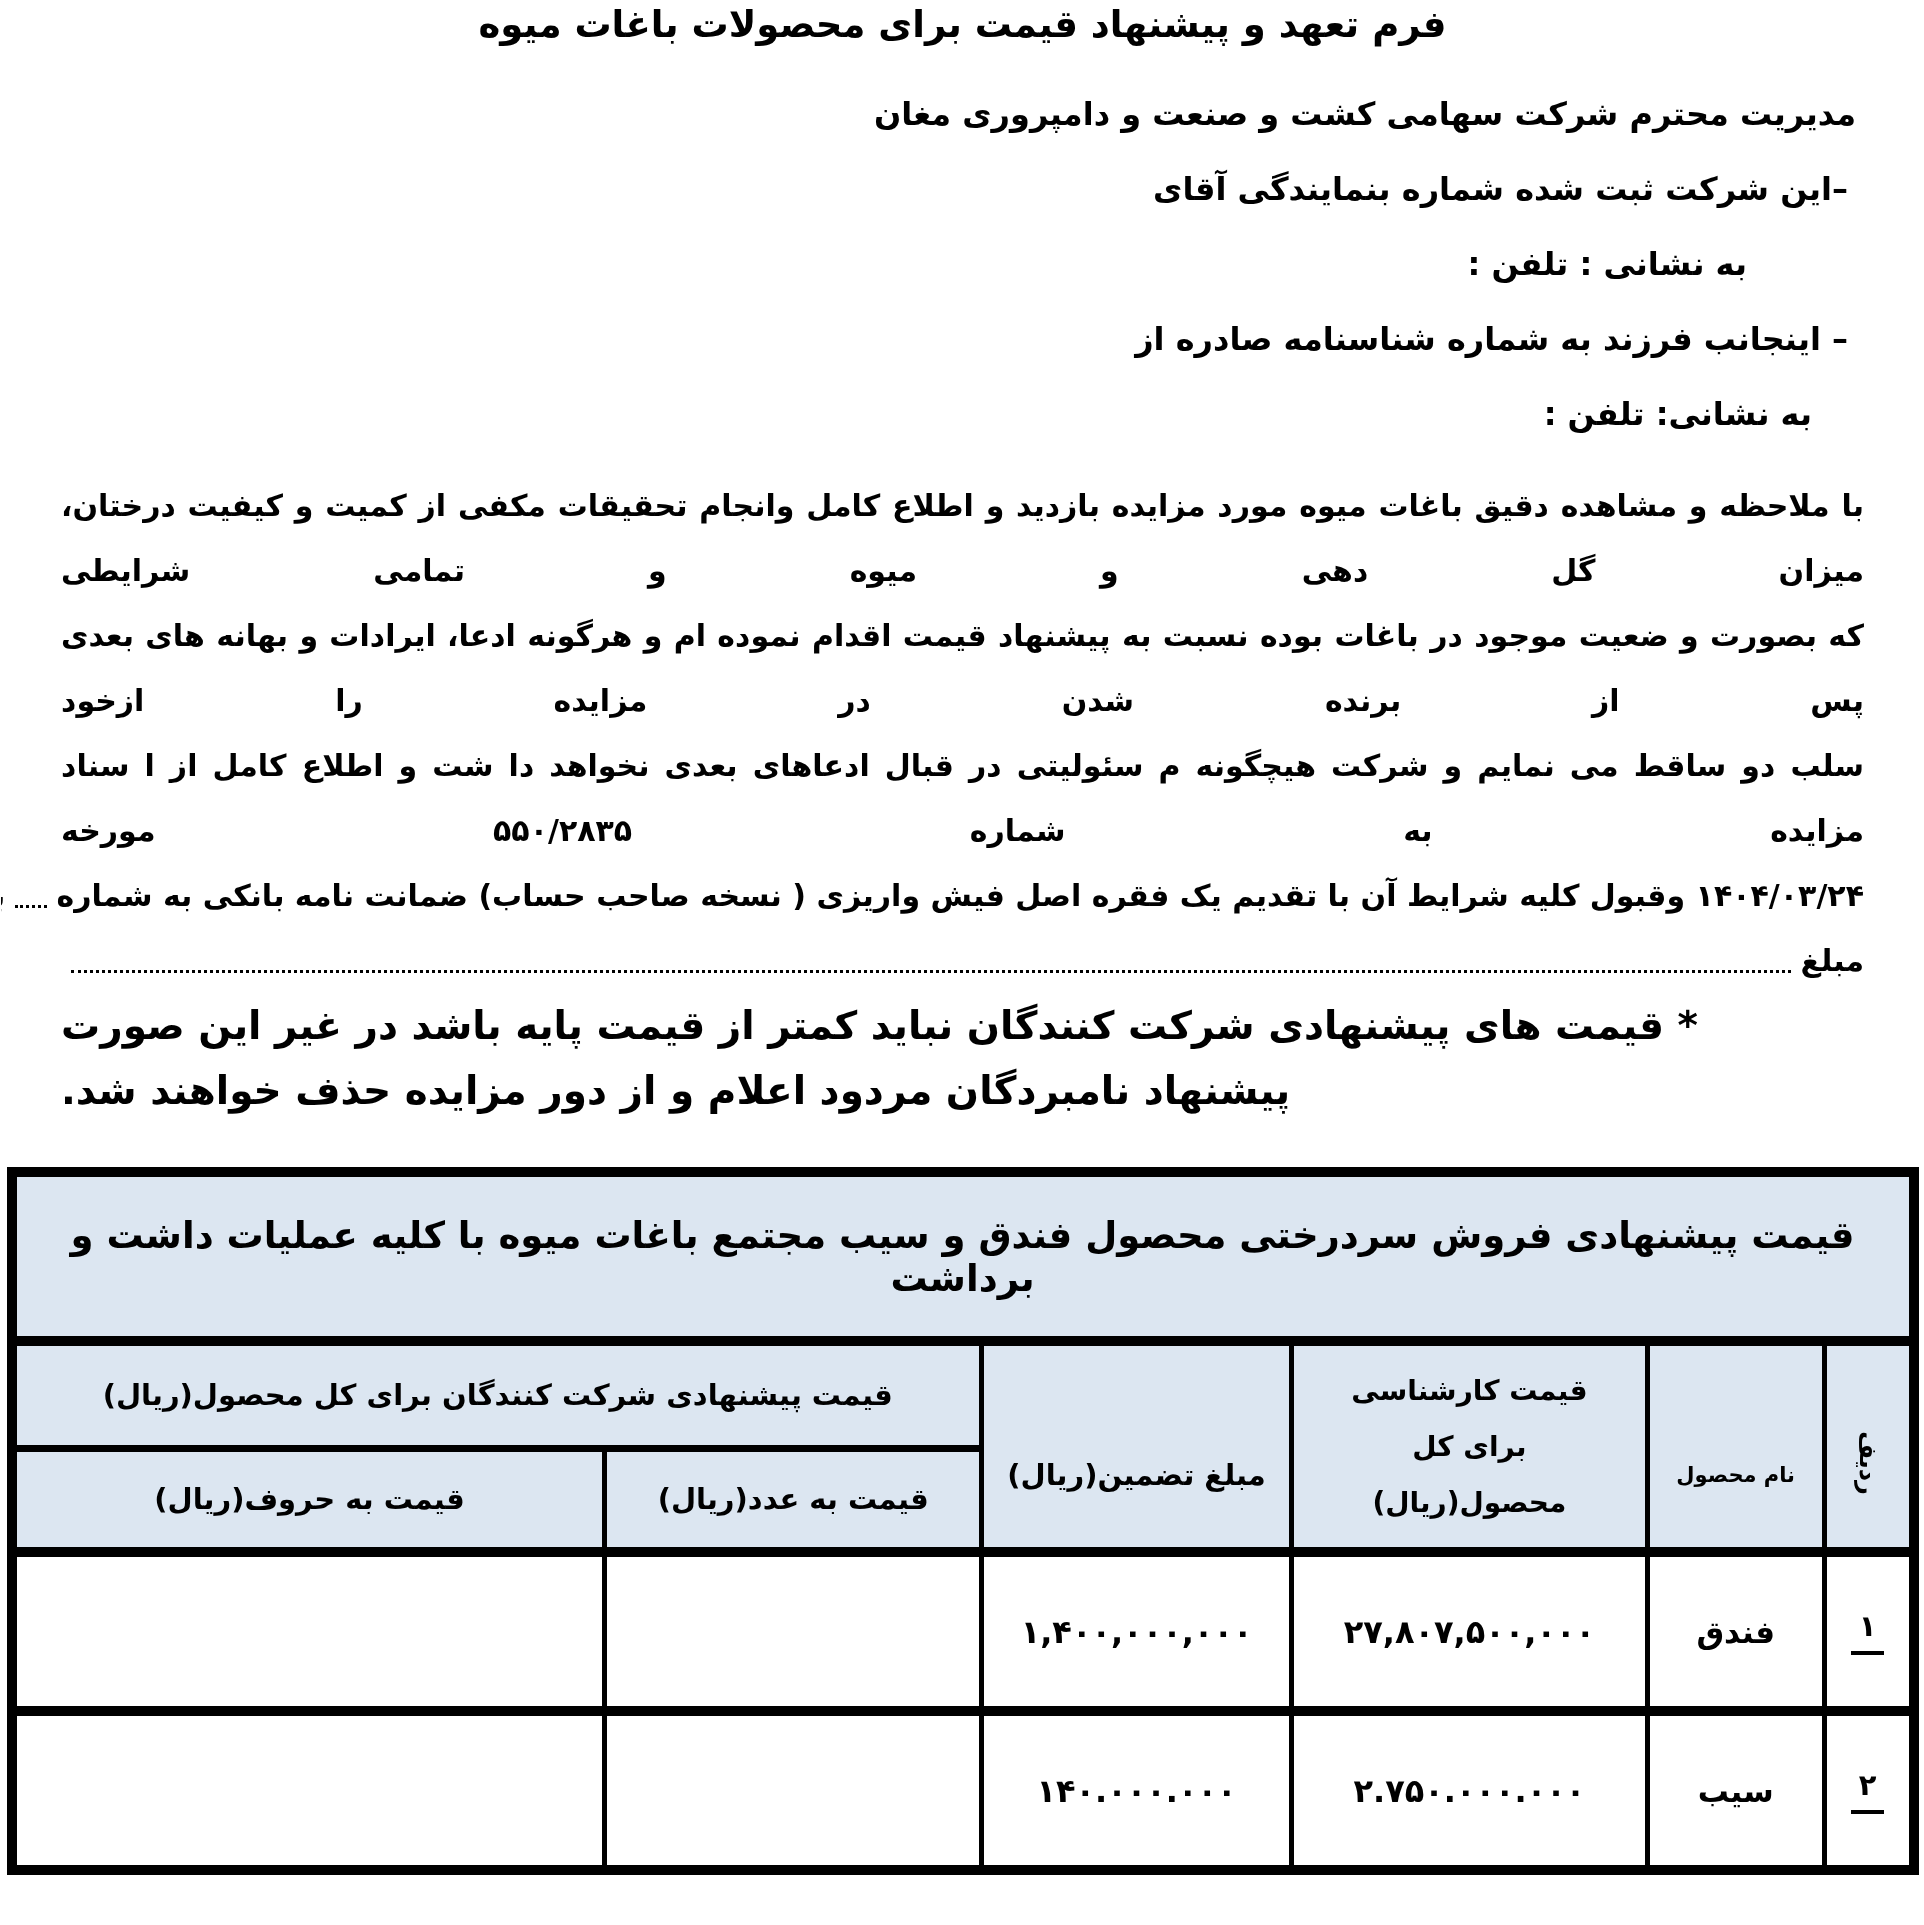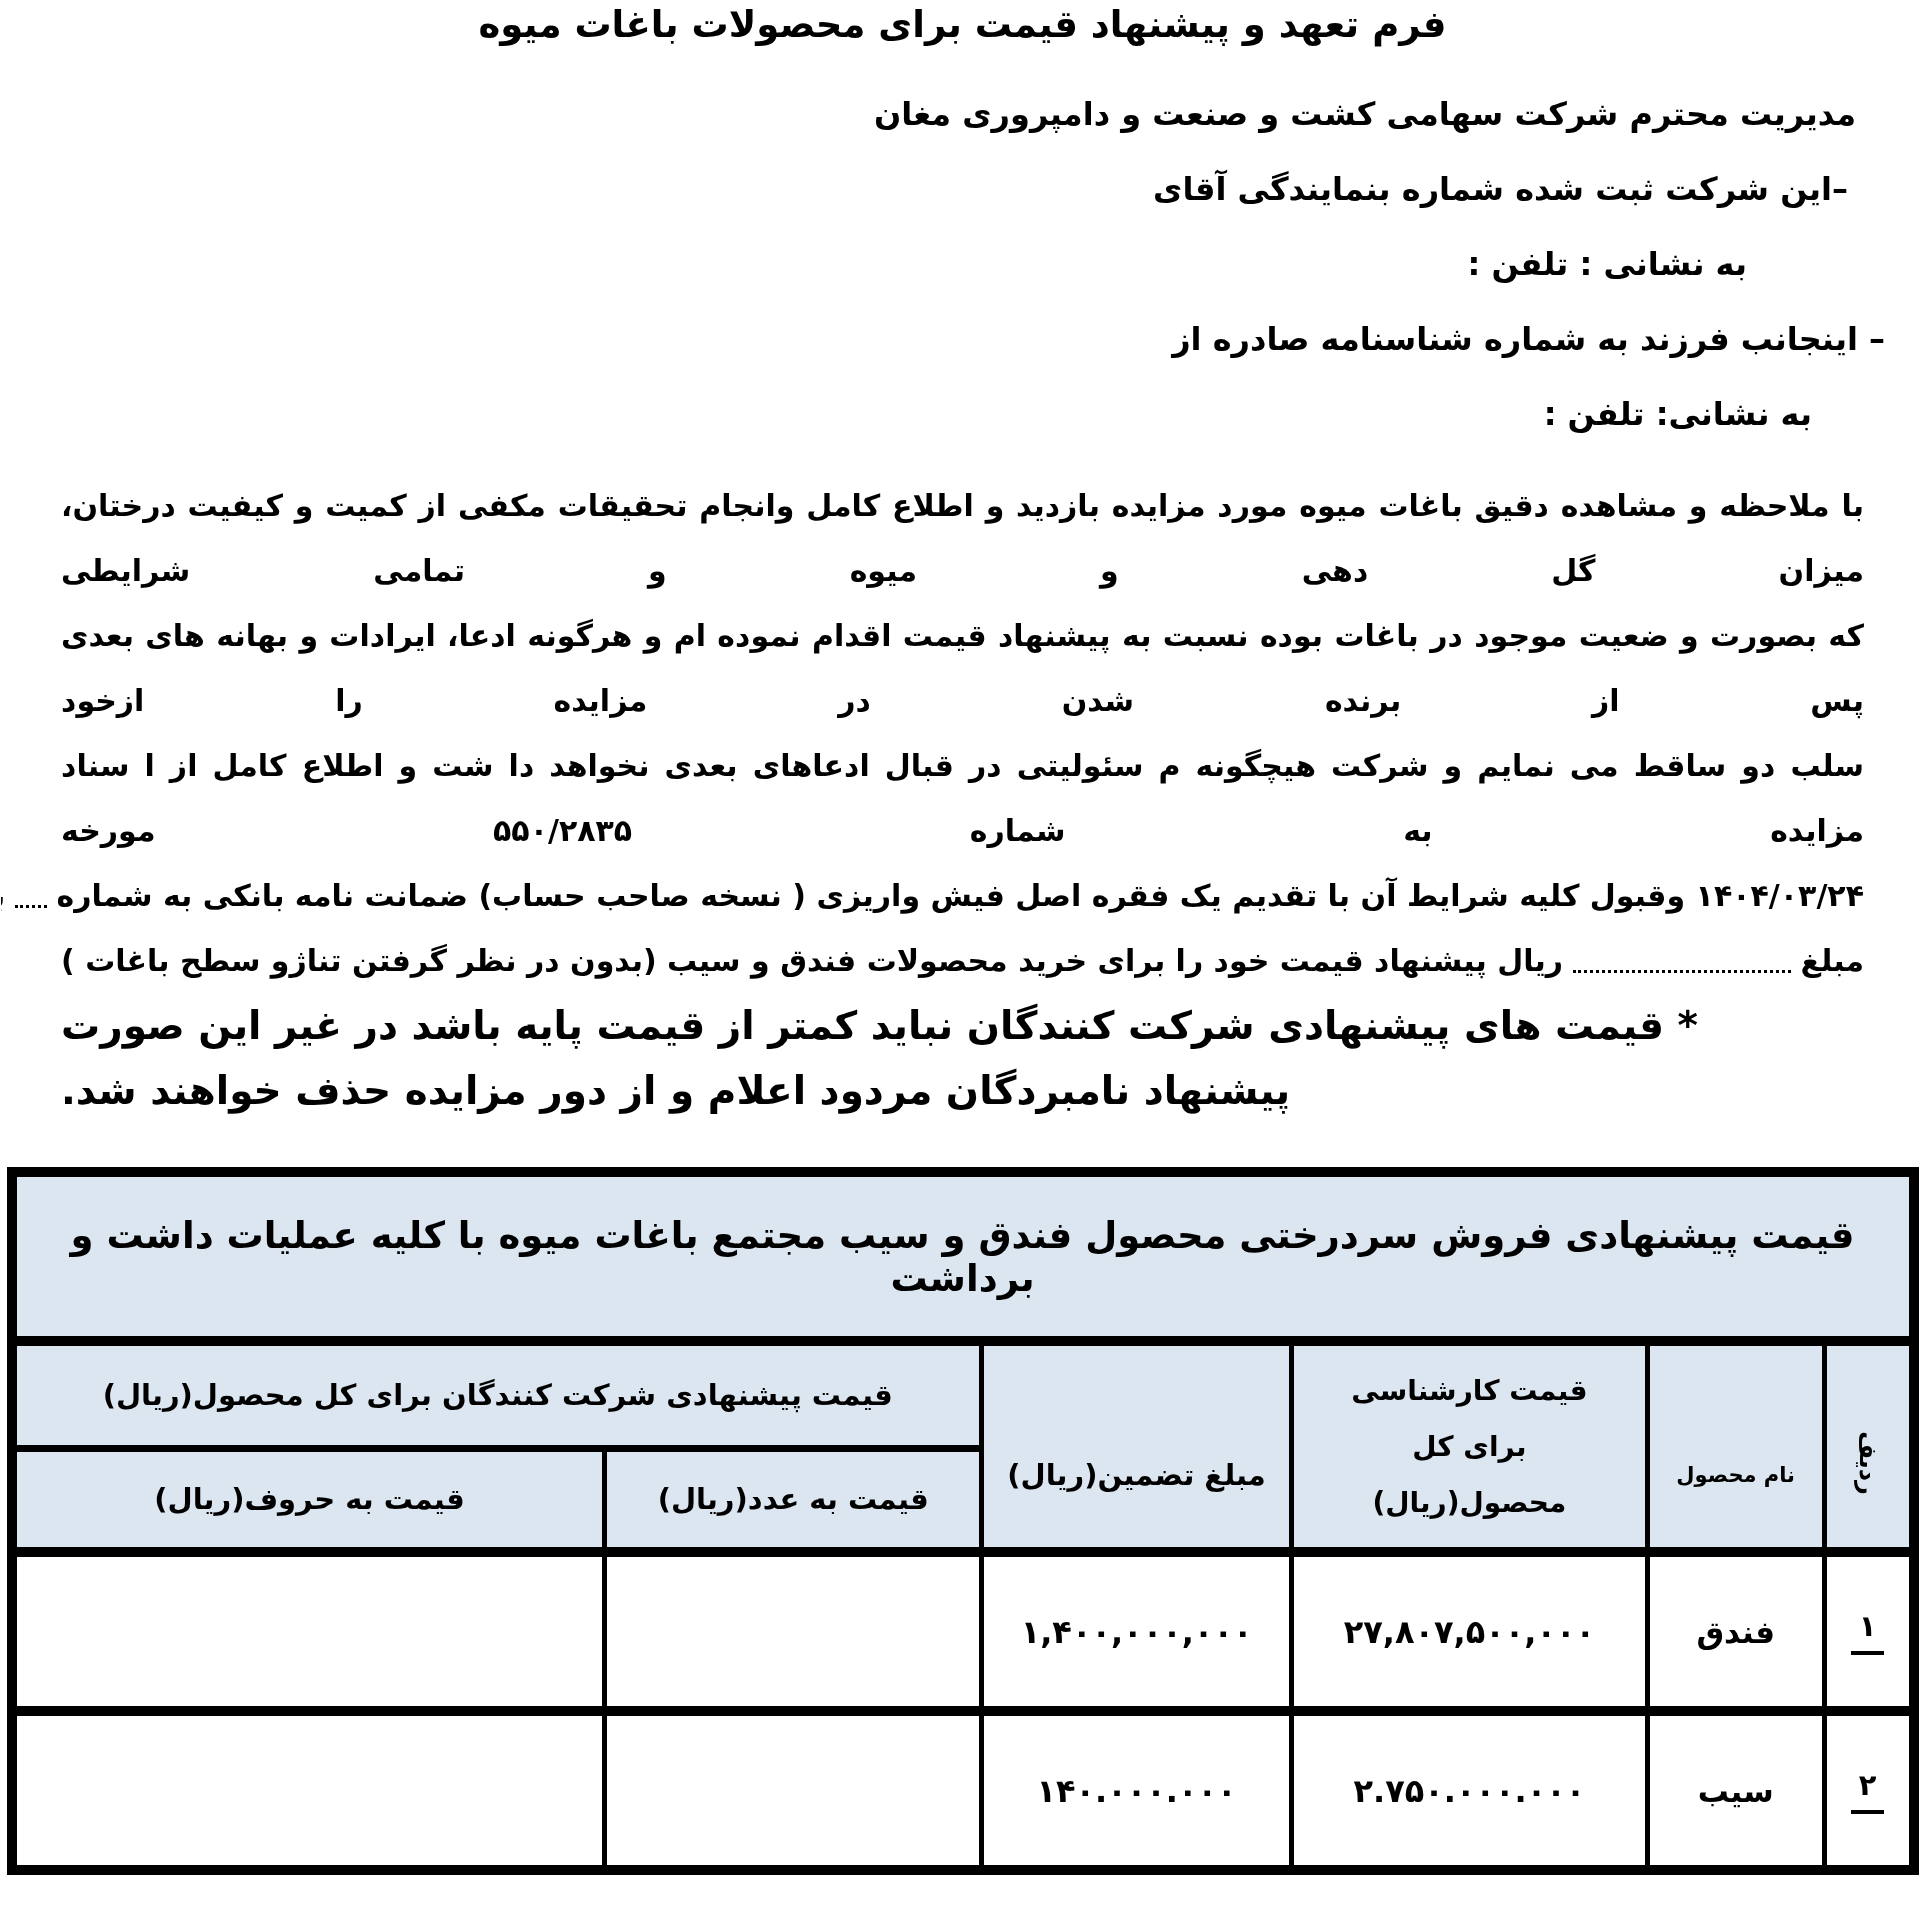--- a/index.html
+++ b/index.html
@@ -7,21 +7,21 @@
     width:1925px;height:1926px;background:#ffffff;color:#000;
     font-family:"DejaVu Sans",sans-serif;font-weight:bold;direction:rtl;
     overflow:hidden;
   }
   .doc-title{font-size:37px;text-align:center;padding-top:3px;}
   .recipients{margin-top:31px;}
   .r-line{font-size:32px;line-height:75px;text-align:right;white-space:nowrap;}
   .ind1{padding-right:69px;}
   .ind2{padding-right:77px;}
   .ind3{padding-right:178px;}
-  .ind4{padding-right:40px;}
+  .ind4{padding-right:77px;}
   .ind5{padding-right:113px;}
   .para{margin:21px 61px 0 61px;font-size:30px;}
   .jline{text-align:justify;text-align-last:justify;line-height:65px;}
   .fill-line{display:flex;align-items:center;line-height:65px;}
   .fill-line .txt{white-space:nowrap;}
   .leader{flex:1 1 49px;border-bottom:3.2px dotted #000;height:0;margin:0 9.7px;position:relative;top:11.3px;min-width:32px;}
   .decl{text-align:right;line-height:65px;}
   .note{text-align:left;line-height:65px;font-size:39px;padding-right:23px;}
   table.bid-table{
     width:1912px;margin:44px auto 0 auto;border-collapse:collapse;table-layout:fixed;
@@ -68,21 +68,20 @@
   <div class="jline">که بصورت و ضعیت موجود در باغات بوده نسبت به پیشنهاد قیمت اقدام نموده ام و هرگونه ادعا، ایرادات و بهانه های بعدی پس از برنده شدن در مزایده را ازخود</div>
   <div class="jline">سلب دو ساقط می نمایم و شرکت هیچگونه م سئولیتی در قبال ادعاهای بعدی نخواهد دا شت و اطلاع کامل از ا سناد مزایده به شماره ۵۵۰/۲۸۳۵ مورخه</div>
   <div class="fill-line">
     <span class="txt">۱۴۰۴/۰۳/۲۴ وقبول کلیه شرایط آن با تقدیم یک فقره اصل فیش واریزی ( نسخه صاحب حساب) ضمانت نامه بانکی به شماره</span>
     <span class="leader"></span>
     <span class="txt">به</span>
   </div>
   <div class="fill-line">
     <span class="txt">مبلغ</span>
     <span class="leader"></span>
-    <span class="txt">ریال پیشنهاد قیمت خود را برای خرید محصولات فندق و سیب (بدون در نظر گرفتن تناژو سطح باغات )</span>
   </div>
   <div class="note">* قیمت های پیشنهادی شرکت کنندگان نباید کمتر از قیمت پایه باشد در غیر این صورت پیشنهاد نامبردگان مردود اعلام و از دور مزایده حذف خواهند شد.</div>
 </div>
 
 <table class="bid-table">
   <colgroup>
     <col style="width:4.7%">
     <col style="width:9.3%">
     <col style="width:18.7%">
     <col style="width:16.3%">

